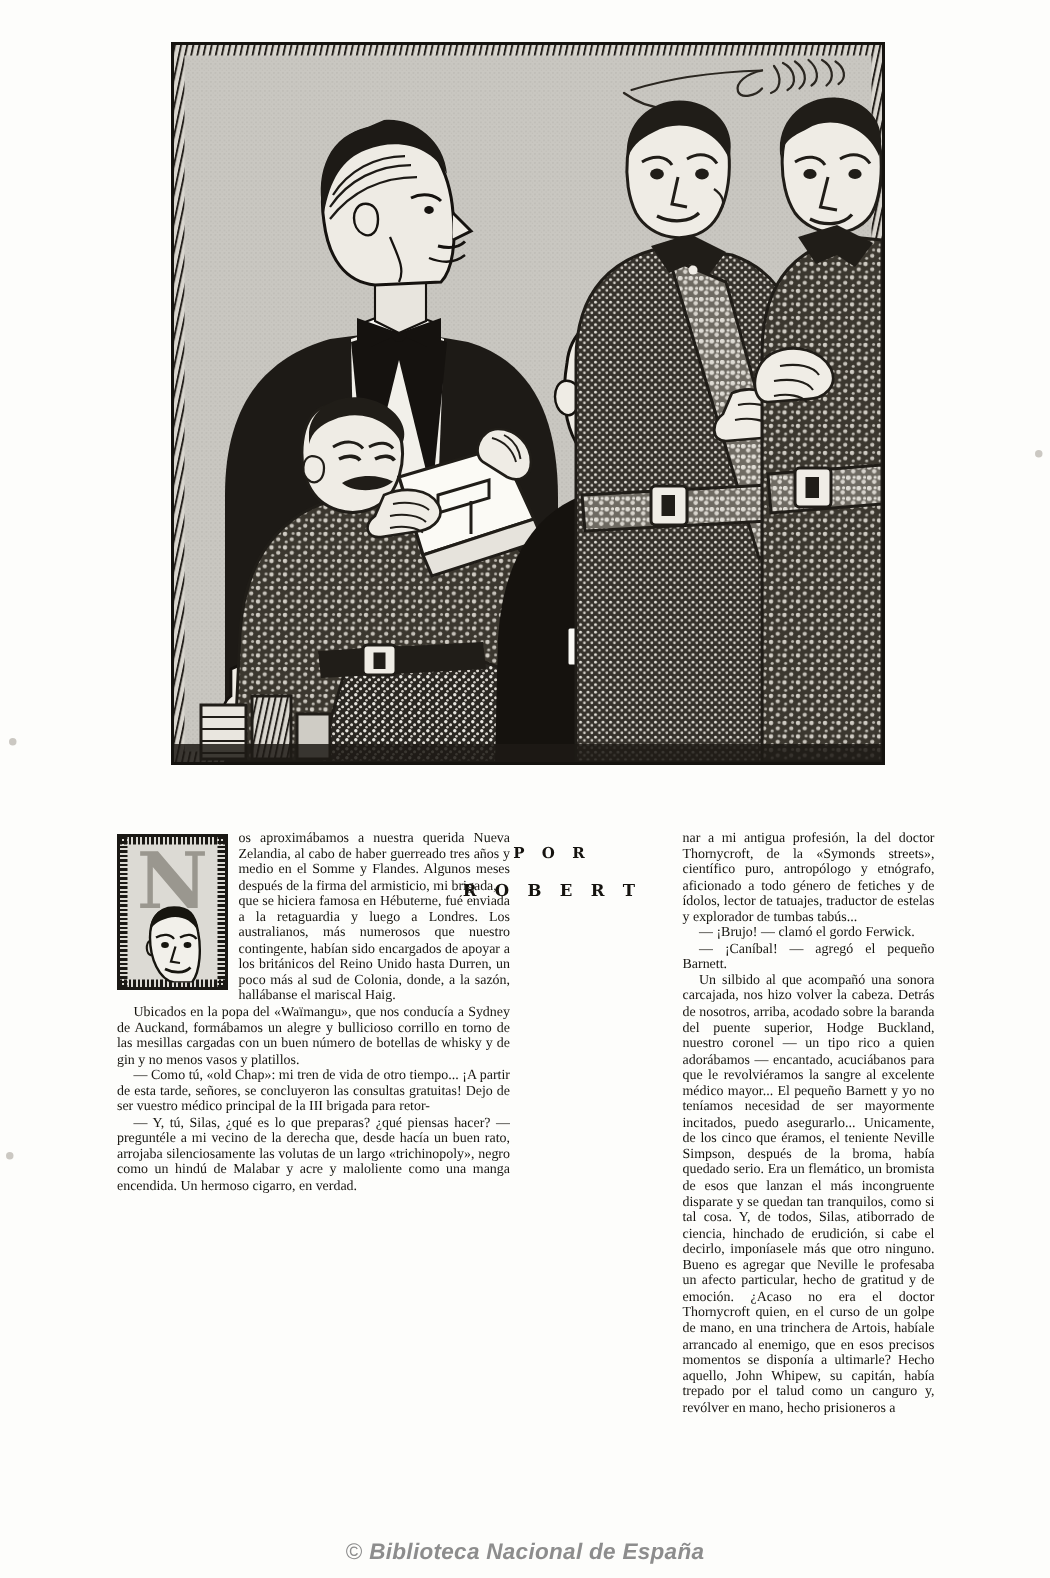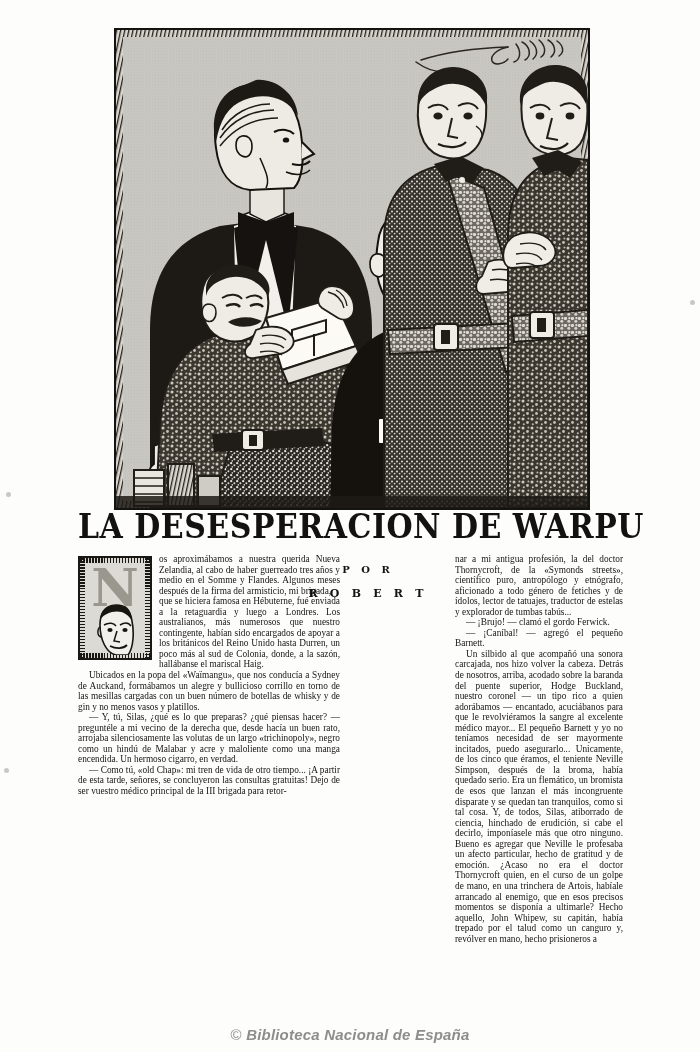--- a/index.html
+++ b/index.html
@@ -382,23 +382,20 @@
           <path d="M404 214 c12 -2 22 0 26 6"></path>
           <path d="M400 224 c12 -2 22 0 26 6"></path>
           <path d="M400 234 c10 -2 18 0 22 4"></path>
         </g>
       </g>
 
       <path d="M0 466 L472 466 L472 478 L0 478 Z" fill="#1d1a15" opacity="0.85"></path>
     </svg>
   </div>
 
-  <div id="headline">
-    <div class="t">LA DESESPERACION DE WARPU</div>
-  </div>
 
   <div id="byline">
     <div class="por">P O R</div>
     <div class="nm">R O B E R T</div>
   </div>
 
   <div id="col-left" class="col">
 
     <div id="dropcap">
       <div class="dc-tick-t"></div>
@@ -415,22 +412,22 @@
         <ellipse cx="31" cy="27" rx="2.6" ry="2" fill="#17150f"></ellipse>
         <path d="M23 28 l-3 10 l6 1" stroke="#17150f" stroke-width="1.5" fill="none"></path>
         <path d="M16 43 c6 3 13 3 17 -1" stroke="#17150f" stroke-width="1.8" fill="none"></path>
         <path d="M6 24 c-3 2 -3 9 1 10" stroke="#17150f" stroke-width="1.4" fill="none"></path>
       </svg>
     </div>
 
     <p id="intro">os aproximábamos a nuestra querida Nueva Zelandia, al cabo de haber guerreado tres años y medio en el Somme y Flandes. Algunos meses después de la firma del armisticio, mi brigada,</p>
     <p>que se hiciera famosa en Hébuterne, fué enviada a la retaguardia y luego a Londres. Los australianos, más numerosos que nuestro contingente, habían sido encargados de apoyar a los británicos del Reino Unido hasta Durren, un poco más al sud de Colonia, donde, a la sazón, hallábanse el mariscal Haig.</p>
     <p class="ind">Ubicados en la popa del «Waïmangu», que nos conducía a Sydney de Auckand, formábamos un alegre y bullicioso corrillo en torno de las mesillas cargadas con un buen número de botellas de whisky y de gin y no menos vasos y platillos.</p>
+    <p class="ind">— Como tú, «old Chap»: mi tren de vida de otro tiempo... ¡A partir de esta tarde, señores, se concluyeron las consultas gratuitas! Dejo de ser vuestro médico principal de la III brigada para retor-</p>
     <p class="ind">— Y, tú, Silas, ¿qué es lo que preparas? ¿qué piensas hacer? — preguntéle a mi vecino de la derecha que, desde hacía un buen rato, arrojaba silenciosamente las volutas de un largo «trichinopoly», negro como un hindú de Malabar y acre y maloliente como una manga encendida. Un hermoso cigarro, en verdad.</p>
-    <p class="ind">— Como tú, «old Chap»: mi tren de vida de otro tiempo... ¡A partir de esta tarde, señores, se concluyeron las consultas gratuitas! Dejo de ser vuestro médico principal de la III brigada para retor-</p>
   </div>
 
   <div id="col-right" class="col">
     <p>nar a mi antigua profesión, la del doctor Thornycroft, de la «Symonds streets», científico puro, antropólogo y etnógrafo, aficionado a todo género de fetiches y de ídolos, lector de tatuajes, traductor de estelas y explorador de tumbas tabús...</p>
     <p class="ind">— ¡Brujo! — clamó el gordo Ferwick.</p>
     <p class="ind">— ¡Caníbal! — agregó el pequeño Barnett.</p>
     <p class="ind">Un silbido al que acompañó una sonora carcajada, nos hizo volver la cabeza. Detrás de nosotros, arriba, acodado sobre la baranda del puente superior, Hodge Buckland, nuestro coronel — un tipo rico a quien adorábamos — encantado, acuciábanos para que le revolviéramos la sangre al excelente médico mayor... El pequeño Barnett y yo no teníamos necesidad de ser mayormente incitados, puedo asegurarlo... Unicamente, de los cinco que éramos, el teniente Neville Simpson, después de la broma, había quedado serio. Era un flemático, un bromista de esos que lanzan el más incongruente disparate y se quedan tan tranquilos, como si tal cosa. Y, de todos, Silas, atiborrado de ciencia, hinchado de erudición, si cabe el decirlo, imponíasele más que otro ninguno. Bueno es agregar que Neville le profesaba un afecto particular, hecho de gratitud y de emoción. ¿Acaso no era el doctor Thornycroft quien, en el curso de un golpe de mano, en una trinchera de Artois, habíale arrancado al enemigo, que en esos precisos momentos se disponía a ultimarle? Hecho aquello, John Whipew, su capitán, había trepado por el talud como un canguro y, revólver en mano, hecho prisioneros a</p>
   </div>
 
   <div id="watermark">

